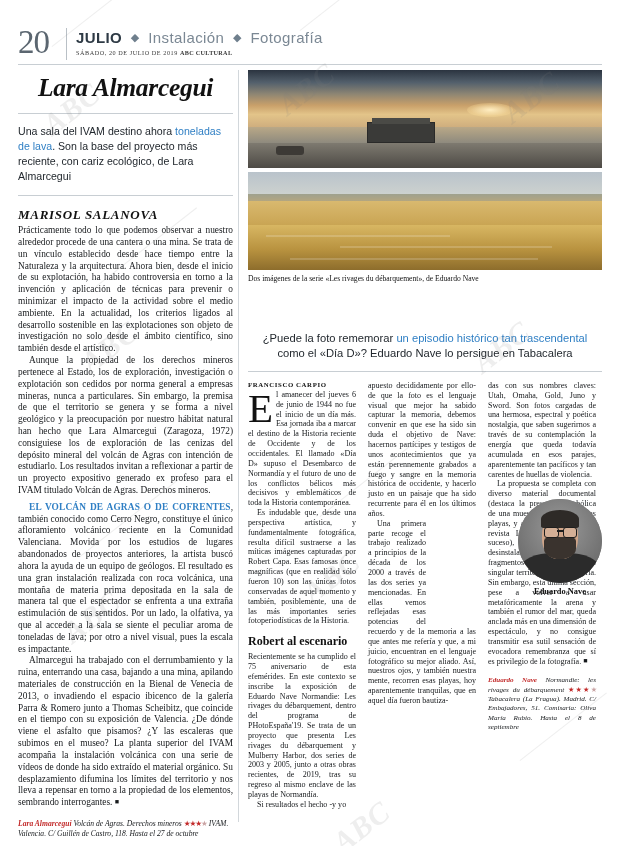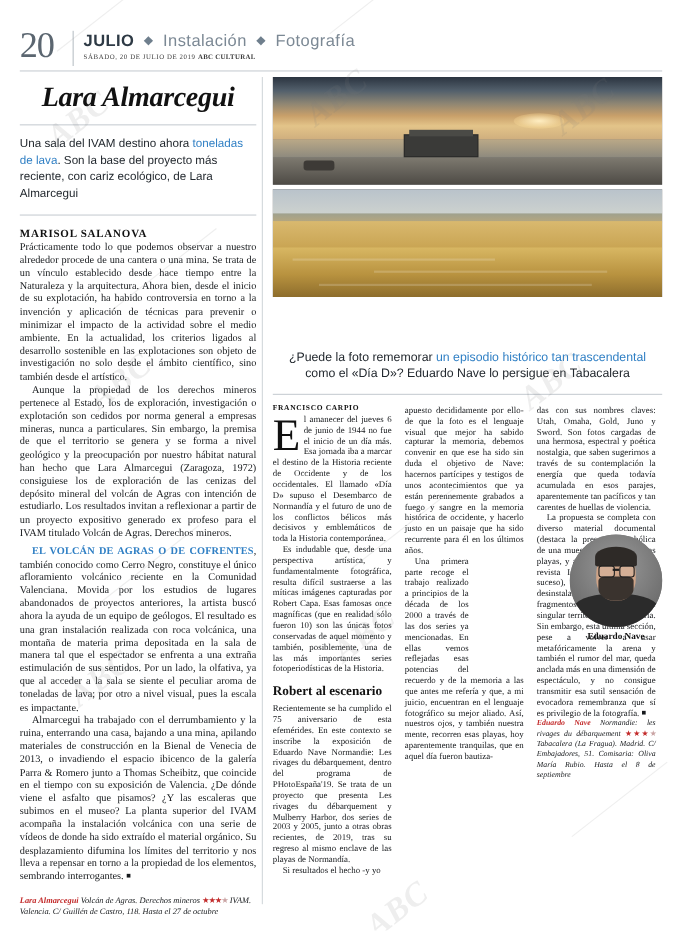--- a/index.html
+++ b/index.html
@@ -39,22 +39,22 @@
 
   
   h1.hl{margin:0;font-family:"Liberation Serif",serif;font-style:italic;font-weight:bold;
       font-size:25.5px;line-height:1.06;letter-spacing:-.3px;color:#111;text-align:center;}
   .hl-rule{margin:12px auto 0;width:100%;height:1px;background:#c8ced3;}
   .standfirst{margin:10px 0 0;font-family:"Liberation Sans",sans-serif;font-size:10.6px;
       line-height:1.42;color:#22282e;text-align:left;}
   .standfirst .blue{color:#2f7fc4;}
   .sf-rule{margin:11px 0 0;width:100%;height:1px;background:#c8ced3;}
 
-  .byline{margin:11px 0 2px;font-family:"Liberation Serif",serif;font-size:10px;
-      font-weight:bold;letter-spacing:.7px;color:#111;}
+  .byline{margin:11px 0 2px;font-family:"Liberation Serif",serif;font-size:13px;
+      font-weight:bold;letter-spacing:.7px;color:#111;font-style:italic;}
   p.body{margin:0;font-family:"Liberation Serif",serif;font-size:9.35px;line-height:1.265;
       text-align:justify;color:#16191c;}
   p.body+p.body{text-indent:11px;}
   .lead-blue{color:#2f7fc4;font-weight:bold;letter-spacing:.15px;}
   .sq{font-size:7px;vertical-align:1px;}
 
   .credit{margin:10px 0 0;font-family:"Liberation Serif",serif;font-style:italic;
       font-size:7.6px;line-height:1.34;color:#16191c;}
   .credit .name{color:#c22a2a;font-weight:bold;font-style:italic;}
   .stars{color:#c22a2a;letter-spacing:-1px;font-style:normal;}
@@ -120,21 +120,21 @@
   .byline2{font-family:"Liberation Serif",serif;font-size:6.8px;font-weight:bold;
      letter-spacing:.6px;color:#111;margin-bottom:2px;}
   p.body2{margin:0;font-family:"Liberation Serif",serif;font-size:8.05px;line-height:1.225;
      text-align:justify;color:#16191c;}
   p.body2+p.body2{text-indent:9px;}
   .dropcap{float:left;font-family:"Liberation Serif",serif;font-size:41px;line-height:.82;
      font-weight:normal;margin:2px 3px -2px 0;color:#111;}
   h3.sh{margin:8px 0 3px;font-family:"Liberation Serif",serif;font-size:12px;
      font-weight:bold;color:#111;}
   .wrapR{float:right;width:50px;height:104px;}
-  .credit2{margin-top:0;font-family:"Liberation Serif",serif;font-style:italic;
+  .credit2{margin-top:10px;font-family:"Liberation Serif",serif;font-style:italic;
      font-size:7.1px;line-height:1.32;text-align:justify;color:#16191c;}
   .credit2 .name{color:#c22a2a;font-weight:bold;}
 </style>
 </head>
 <body>
 
 <div class="page">
 
   <div class="masthead">
     <div class="folio">20</div>
@@ -194,20 +194,21 @@
     <div class="ph photoB">
       <div class="pb-sky"></div>
       <div class="pb-far"></div>
       <div class="pb-mid"></div>
       <div class="pb-fg"></div>
       <div class="pb-streak" style="left:5%;top:64%;width:52%"></div>
       <div class="pb-streak" style="left:26%;top:76%;width:60%"></div>
       <div class="pb-streak" style="left:12%;top:88%;width:70%"></div>
     </div>
 
+    <div class="capR">Dos imágenes de la serie «Les rivages du débarquement», de Eduardo Nave</div>
 
     <h2 class="hl2">
       <br>
     </h2>
 
     <p class="sub2"><span>¿Puede la foto rememorar </span><span class="blue">un episodio histórico tan trascendental</span><br><span> como el «Día D»? Eduardo Nave lo persigue en Tabacalera</span></p>
 
     <div class="r-rule"></div>
 
     <div class="cols3" style="height:420px">

